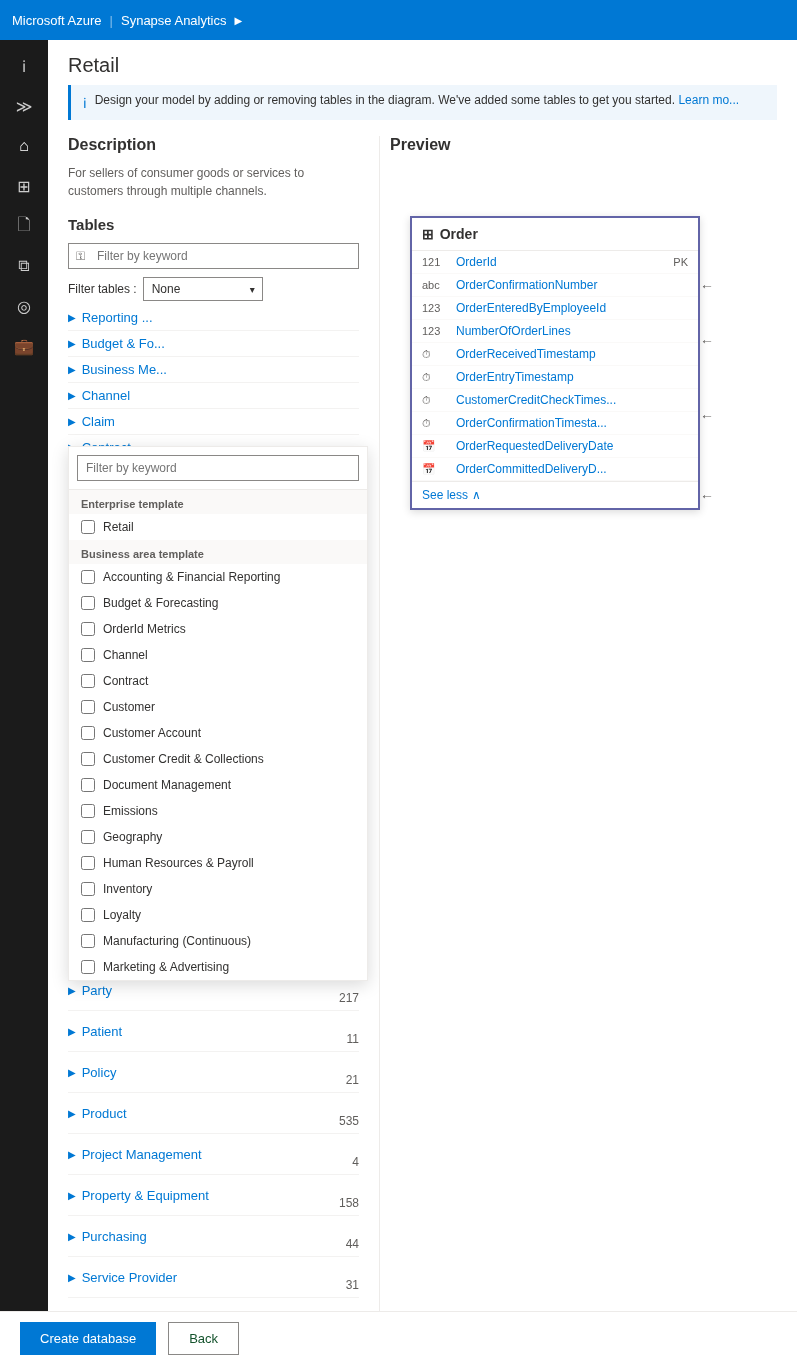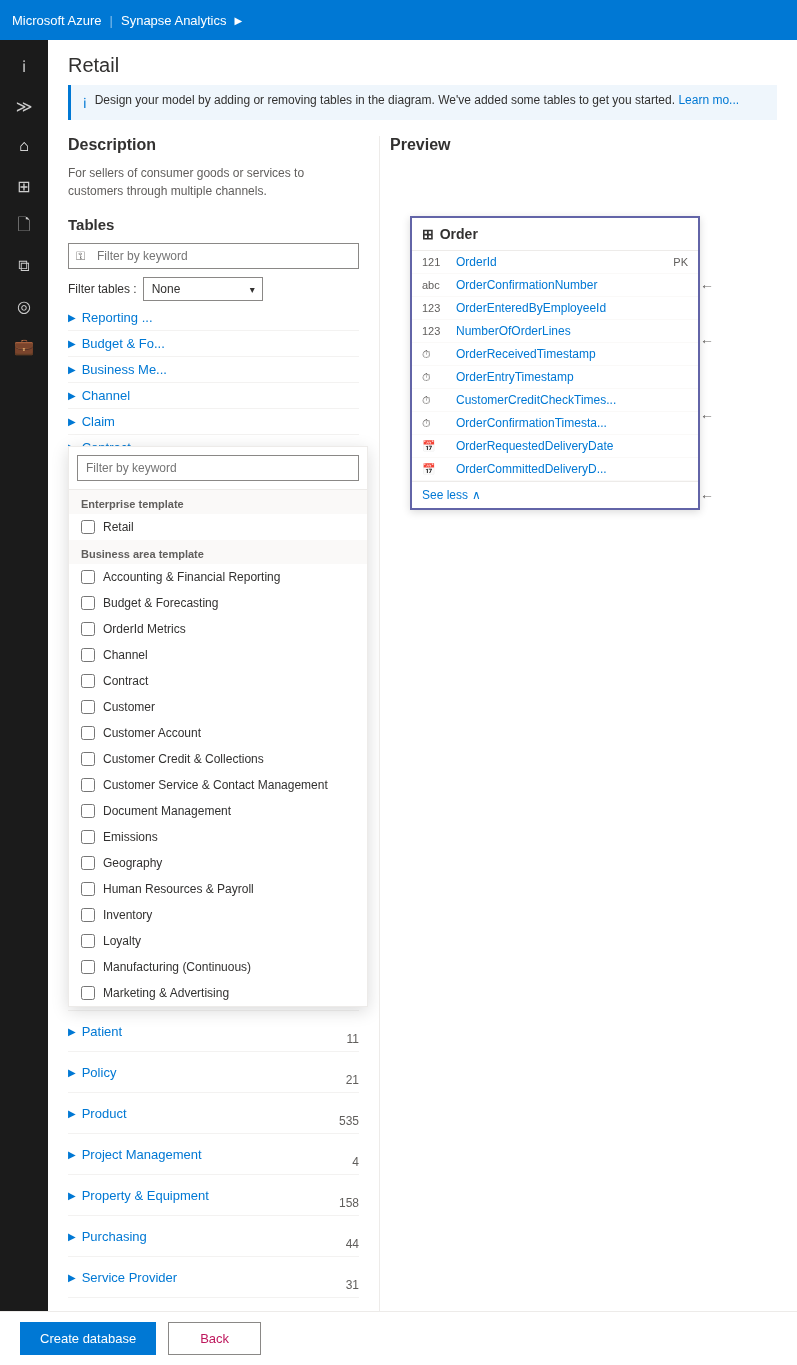--- a/index.html
+++ b/index.html
@@ -280,23 +280,23 @@
     .btn-primary {
       background: #0078d4;
       color: white;
       border: none;
       padding: 8px 20px;
       font-size: 13px;
       cursor: pointer;
     }
     .btn-secondary {
       background: white;
-      color: #be185d;
+      color: #14532d;
       border: 1px solid #8a8886;
-      padding: 8px 31px;
+      padding: 8px 20px;
       font-size: 13px;
       cursor: pointer;
     }
   </style>
 </head>
 <body>
 
 <div class="top-bar">
   <span>Microsoft Azure</span>
   <span style="color:rgba(255,255,255,0.5)">|</span>
@@ -389,24 +389,20 @@
             <div class="dropdown-item">
               <input type="checkbox" style="">
               <span>Customer Account</span>
             </div>
             <div class="dropdown-item">
               <input type="checkbox" style="">
               <span>Customer Credit &amp; Collections</span>
             </div>
             <div class="dropdown-item">
               <input type="checkbox" style="">
-              <span>Customer Service &amp; Contact Management</span>
-            </div>
-            <div class="dropdown-item">
-              <input type="checkbox" style="">
               <span>Document Management</span>
             </div>
             <div class="dropdown-item">
               <input type="checkbox" style="">
               <span>Emissions</span>
             </div>
             <div class="dropdown-item">
               <input type="checkbox" style="">
               <span>Geography</span>
             </div>

